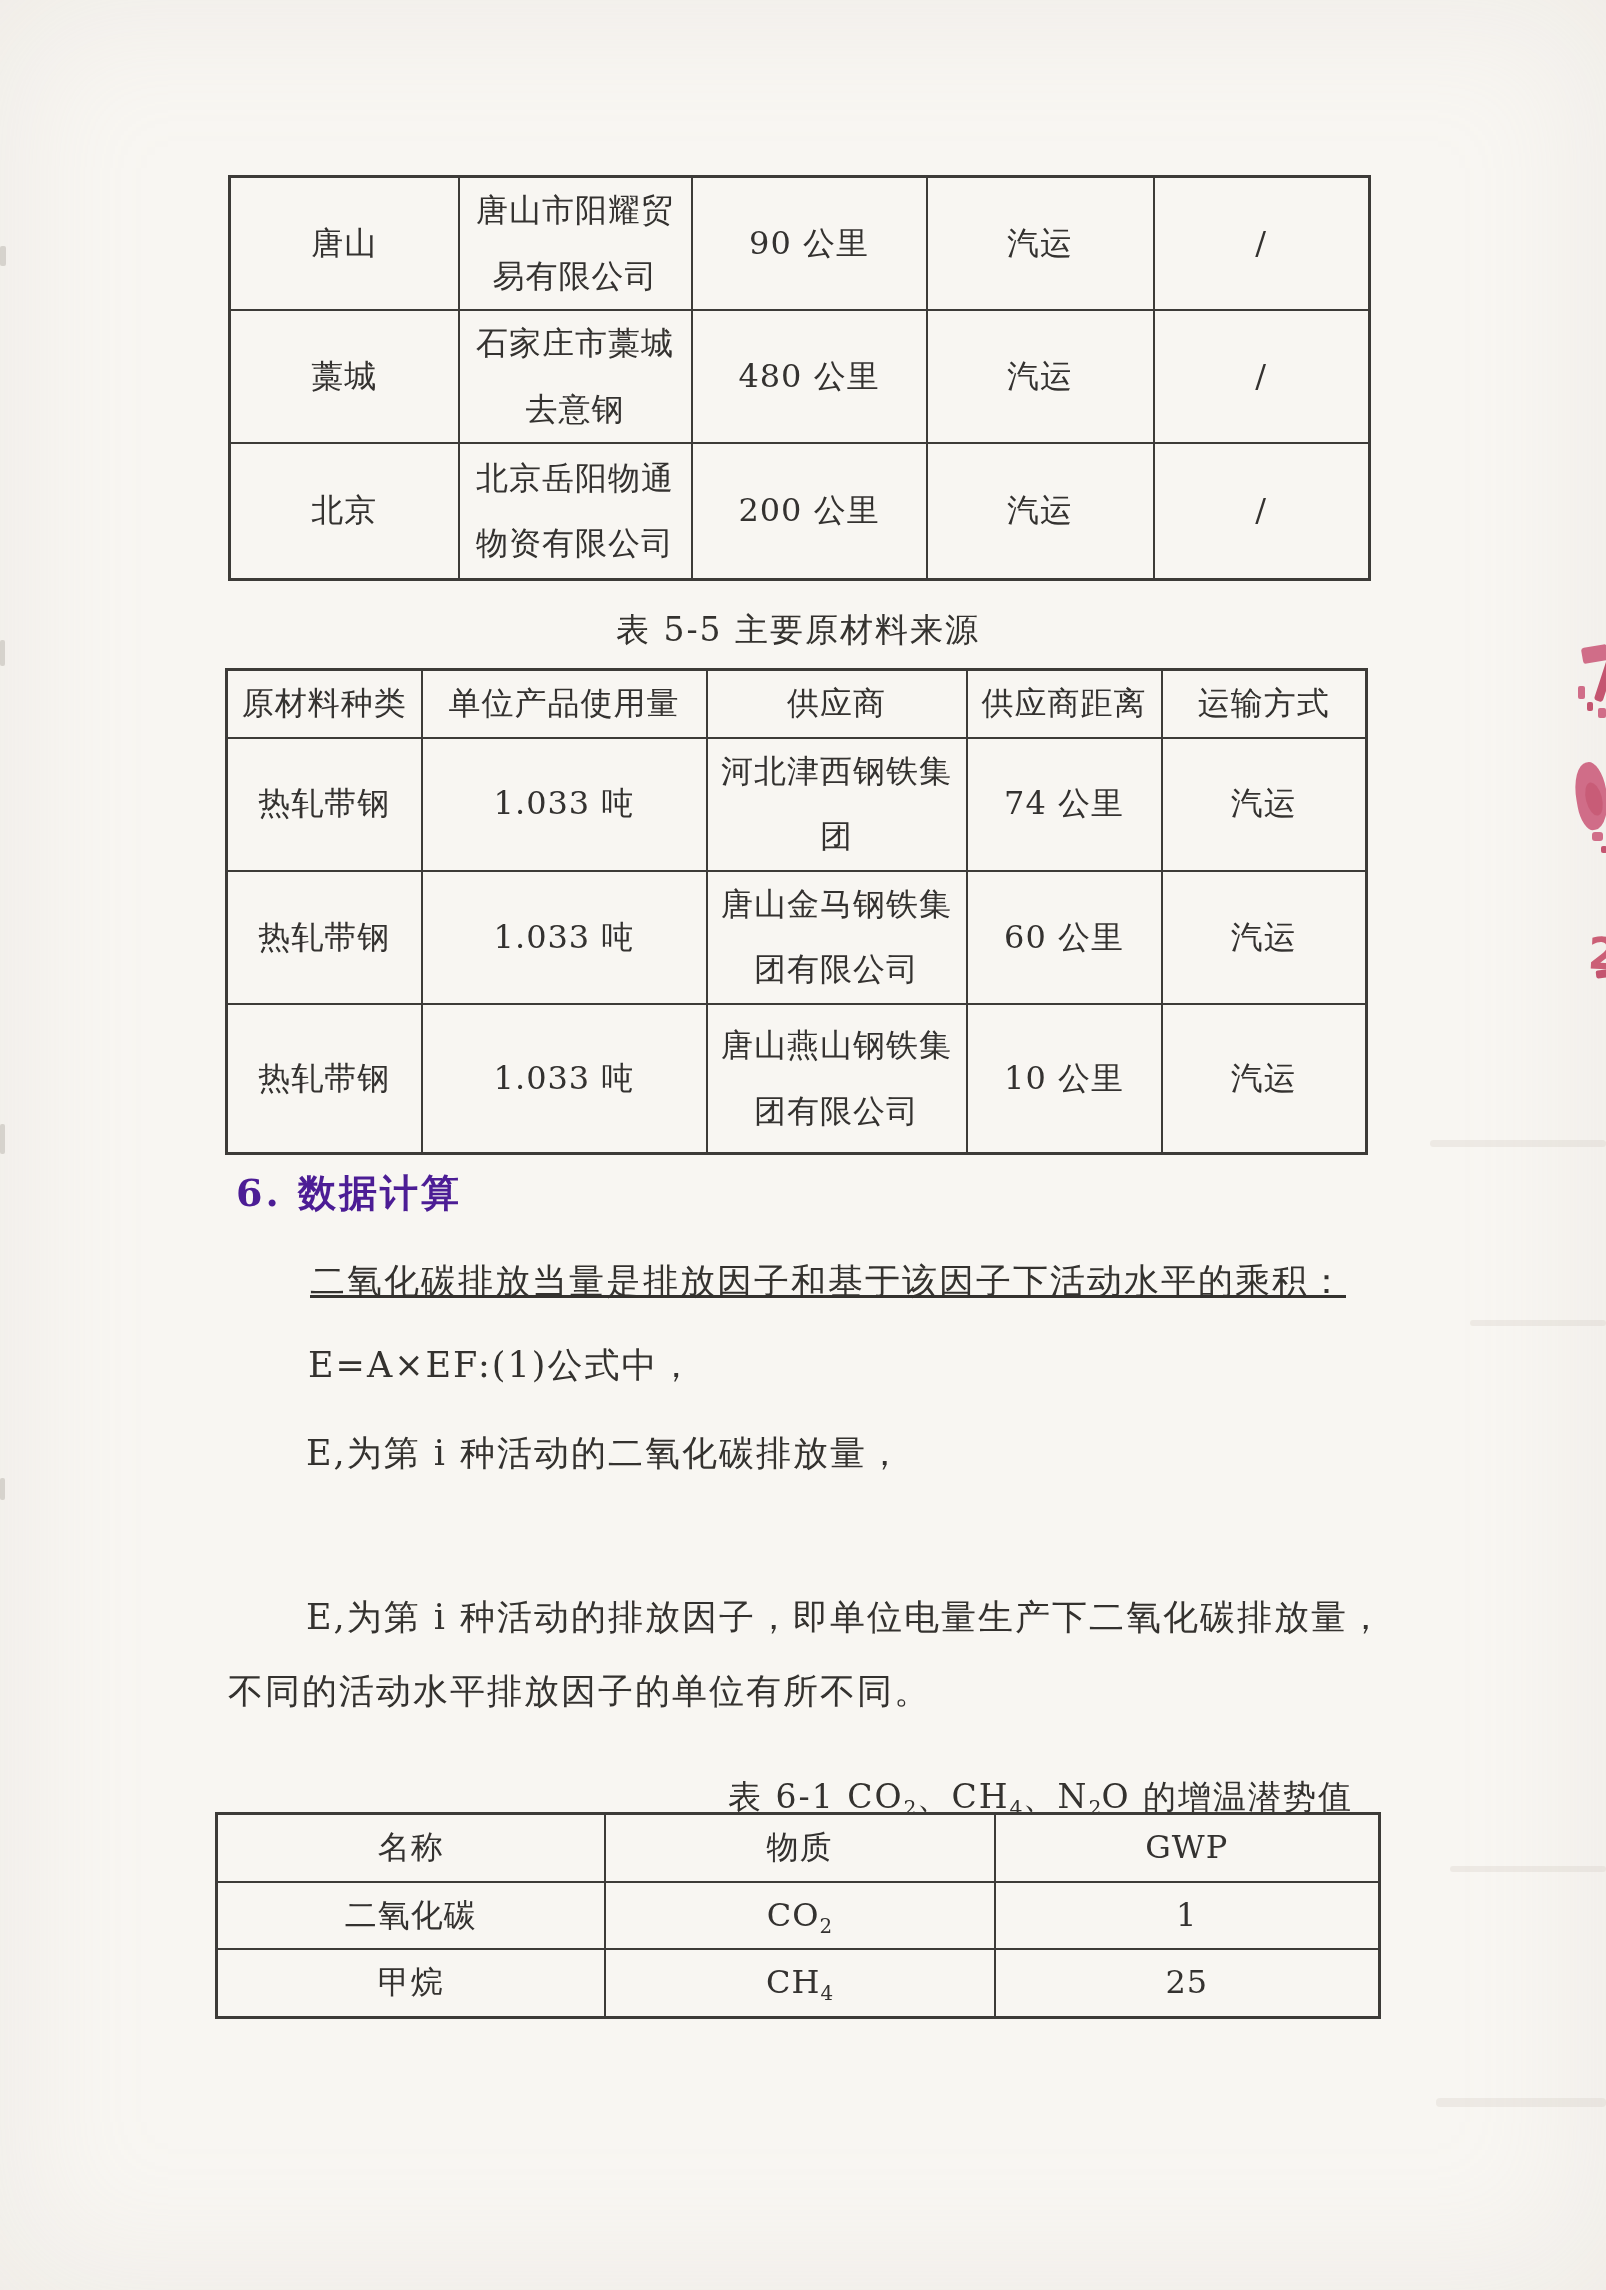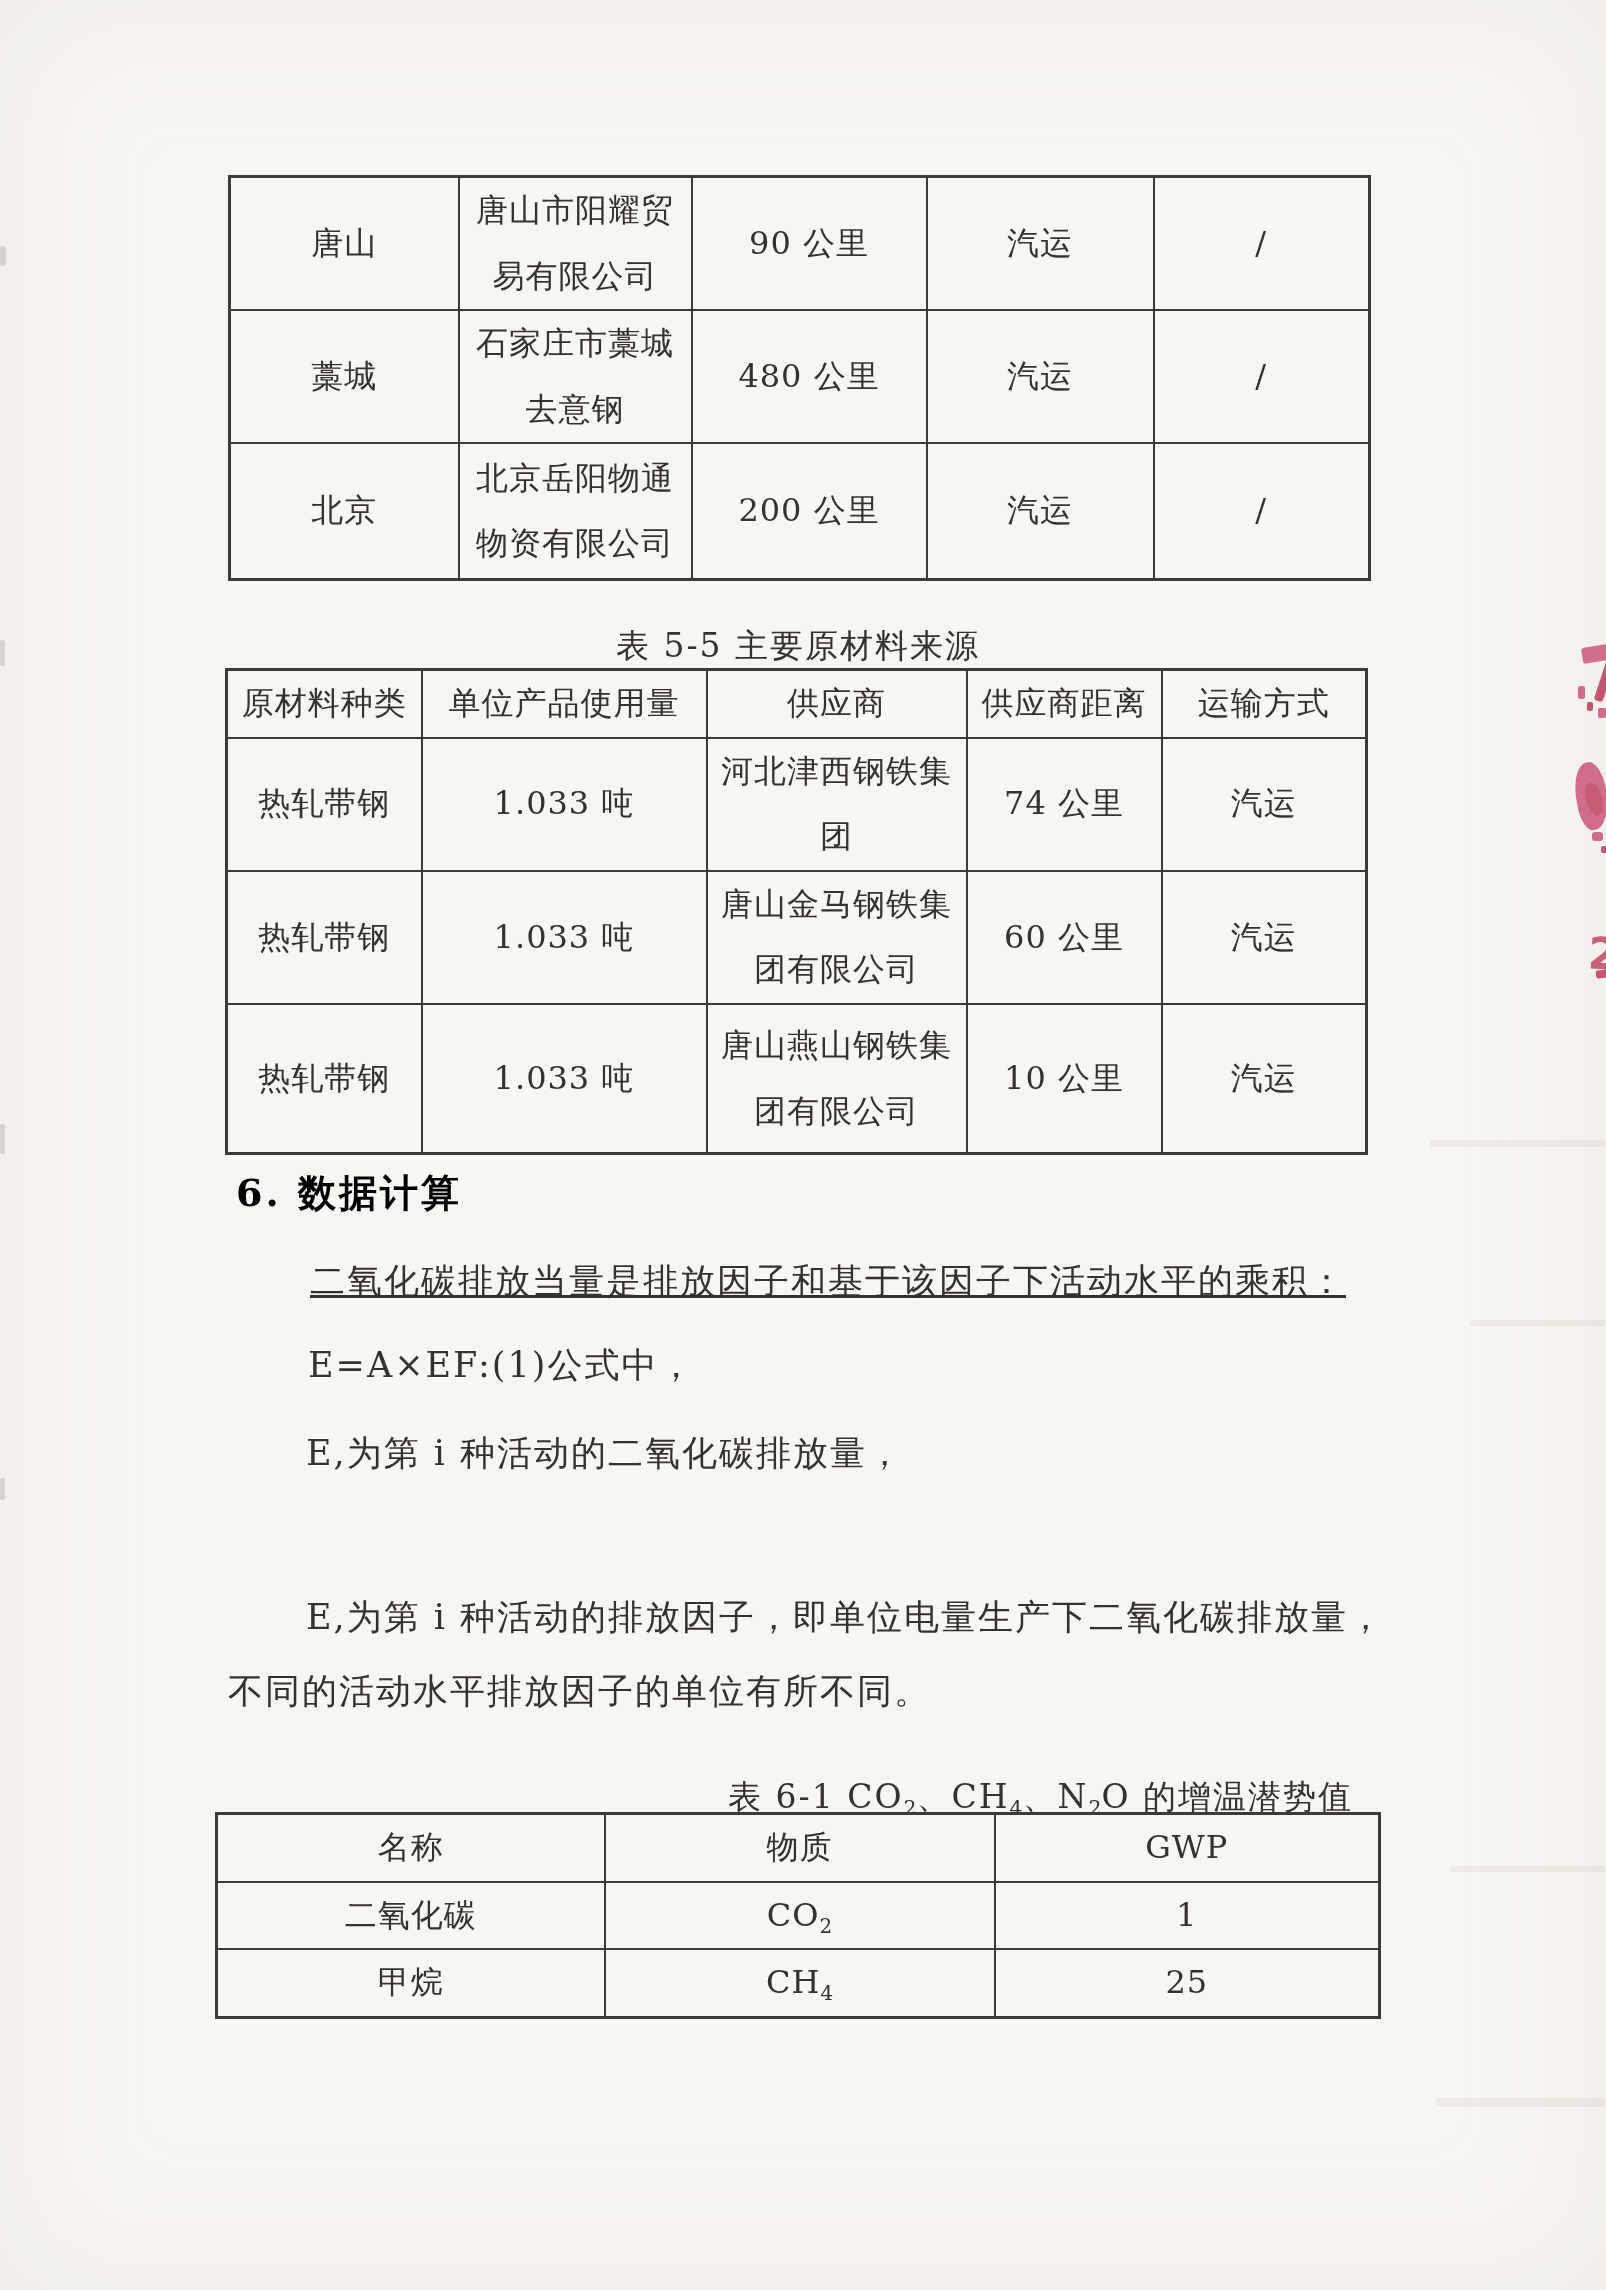--- a/index.html
+++ b/index.html
@@ -44,21 +44,21 @@
   .caption sub,.cell-sub sub{
     font-size:0.62em;
     vertical-align:-0.35em;
     letter-spacing:0;
   }
   .section-heading{
     position:absolute;
     font-size:38px;
     font-weight:bold;
     letter-spacing:3px;
-    color:#000000;
+    color:#4c1d95;
     white-space:nowrap;
   }
   .para-line{
     position:absolute;
     font-size:35px;
     letter-spacing:2px;
     white-space:nowrap;
     color:#34322f;
   }
   
@@ -108,21 +108,21 @@
       <tr style="height:136px">
         <td>北京</td>
         <td>北京岳阳物通物资有限公司</td>
         <td>200 公里</td>
         <td>汽运</td>
         <td>/</td>
       </tr>
     </tbody>
   </table>
 
-  <div class="caption" style="left:228px;top:624px;width:1140px;">表 5-5 主要原材料来源</div>
+  <div class="caption" style="left:228px;top:608px;width:1140px;">表 5-5 主要原材料来源</div>
 
   <table class="doc" style="left:225px;top:668px;width:1140px;">
     <colgroup>
       <col style="width:195px">
         <col style="width:285px">
         <col style="width:260px">
       <col style="width:195px">
         <col style="width:205px">
     </colgroup>
     <tbody>

